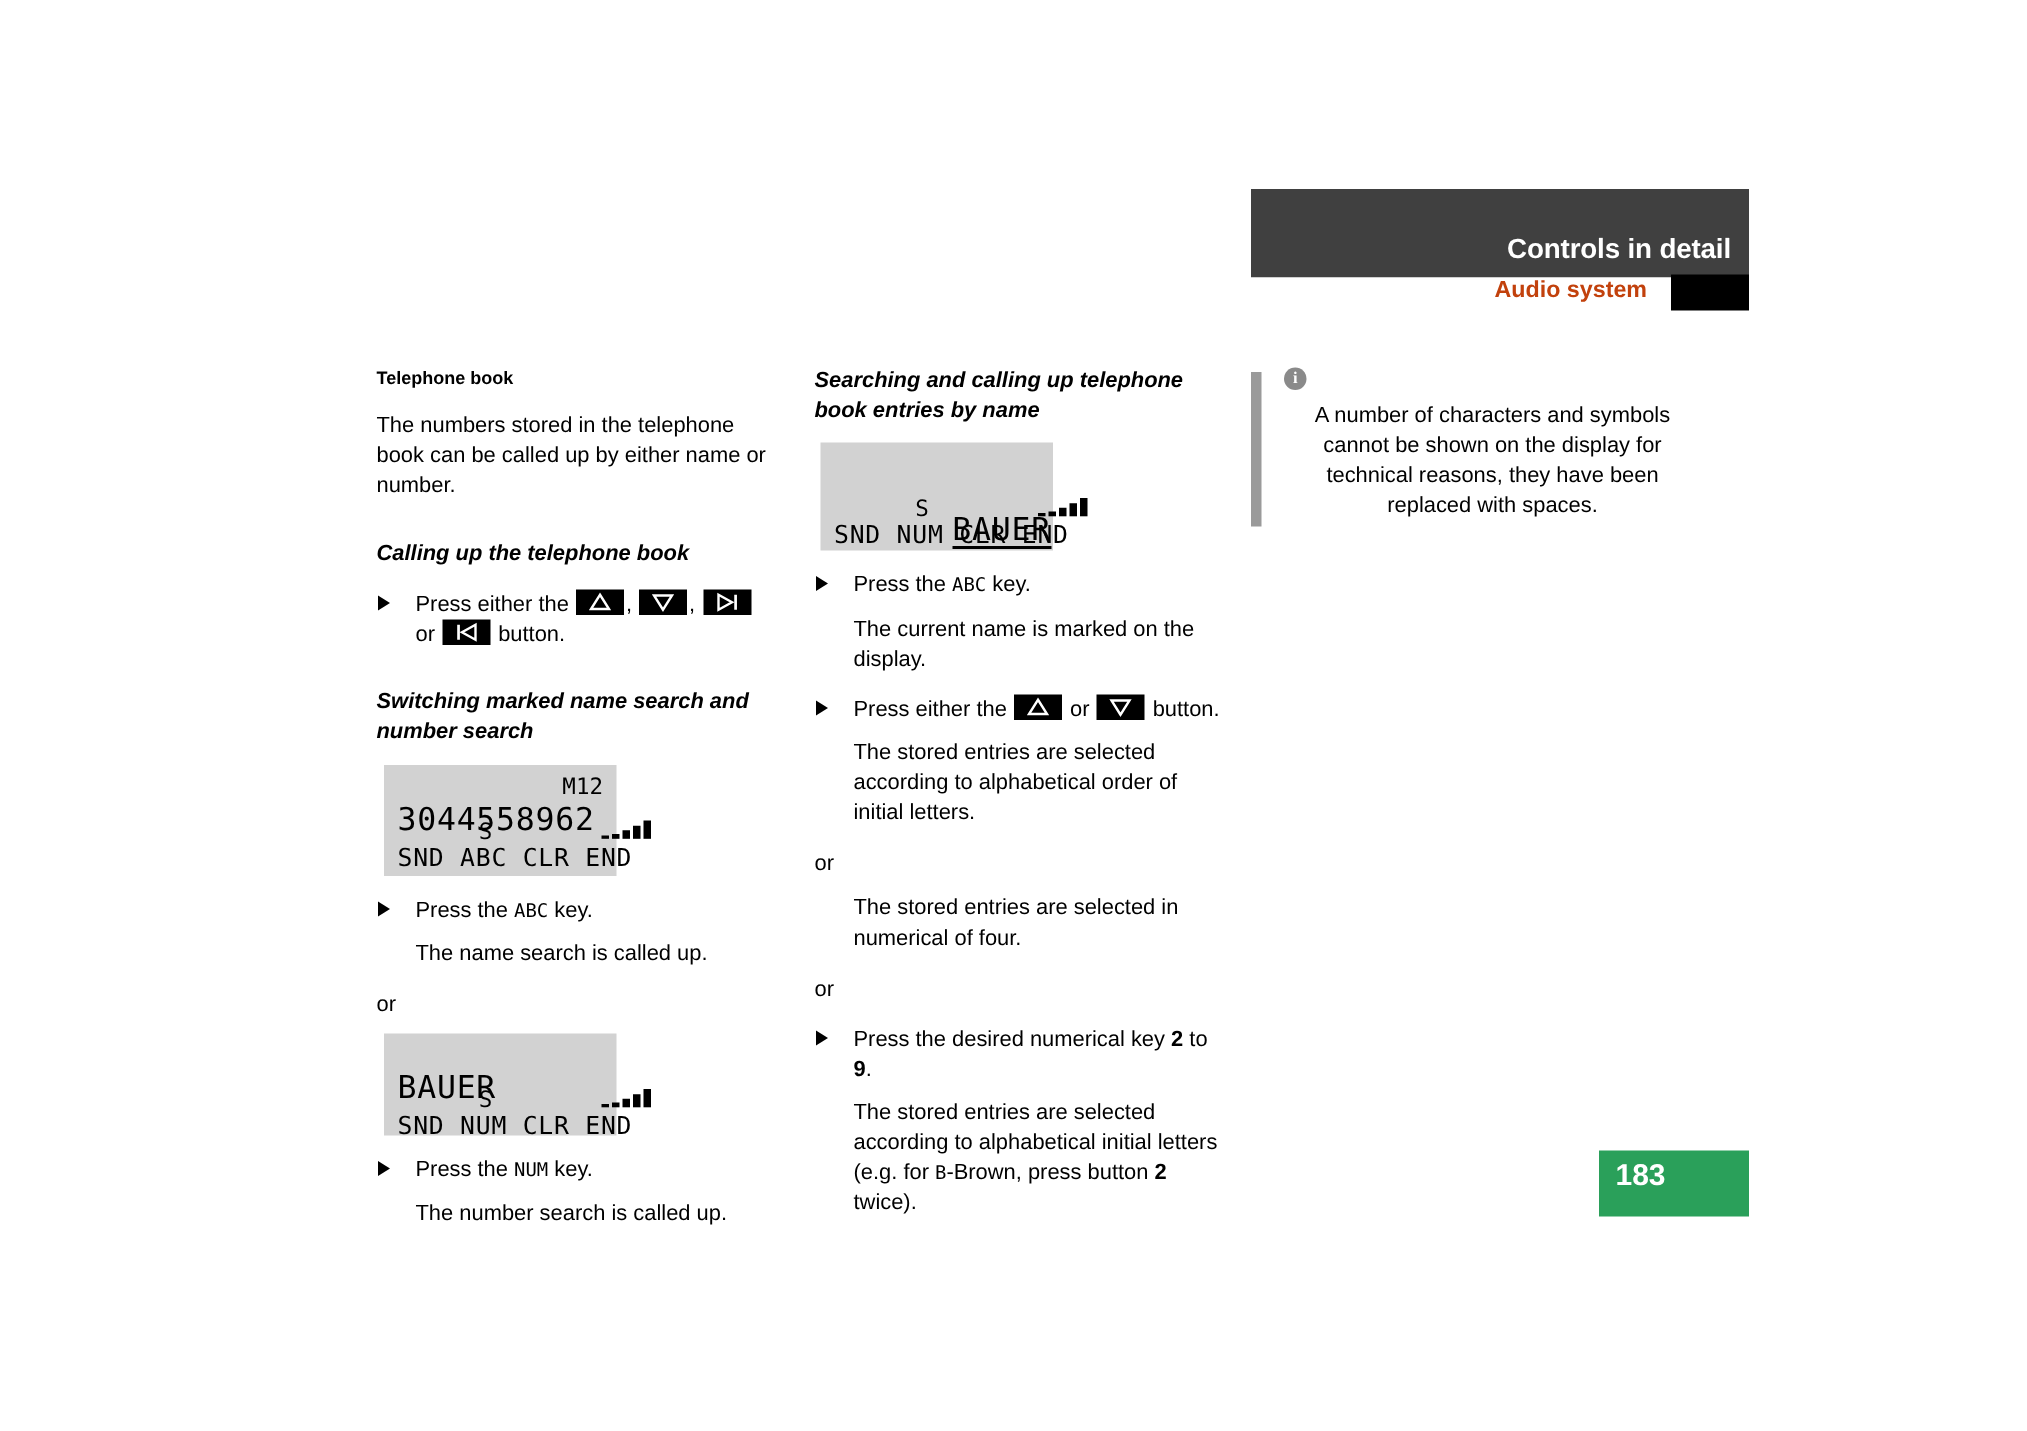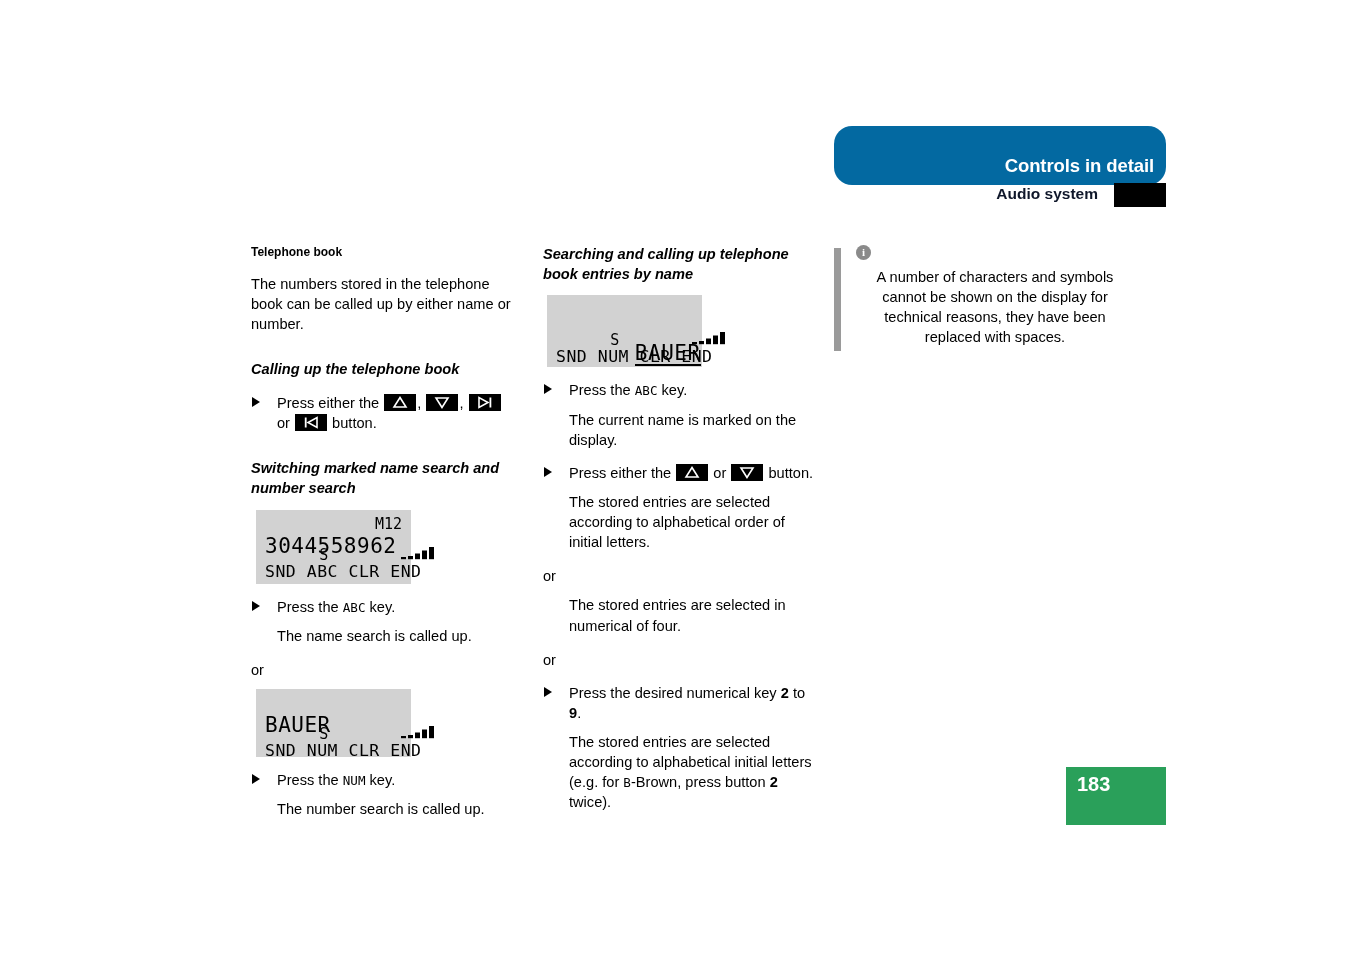--- a/index.html
+++ b/index.html
@@ -18,24 +18,23 @@
   }
 
   
   .header-block {
     position: absolute;
     left: 834px;
     top: 126px;
     width: 332px;
   }
   .header-green {
-    background: #0369a1;
+    background: #404040;
     height: 59px;
     position: relative;
-    border-radius: 18px;
   }
   .header-green-label {
     position: absolute;
     right: 12px;
     bottom: 8px;
     color: #ffffff;
     font-size: 18.5px;
     font-weight: bold;
     letter-spacing: -0.1px;
   }
@@ -43,21 +42,21 @@
     position: relative;
     height: 26px;
     background: #ffffff;
   }
   .header-sub-label {
     position: absolute;
     right: 68px;
     top: 0px;
     font-size: 15.5px;
     font-weight: bold;
-    color: #0f172a;
+    color: #c2410c;
   }
   .header-tab-black {
     position: absolute;
     right: 0px;
     top: -2px;
     width: 52px;
     height: 24px;
     background: #000000;
   }
 
@@ -223,21 +222,21 @@
     margin: 0;
     text-align: center;
   }
 
   
   .page-num-box {
     position: absolute;
     left: 1066px;
     top: 767px;
     width: 100px;
-    height: 58px;
+    height: 44px;
     background: #2aa05a;
   }
   .page-num {
     position: absolute;
     left: 11px;
     top: 6px;
     color: #ffffff;
     font-size: 20px;
     font-weight: bold;
   }

